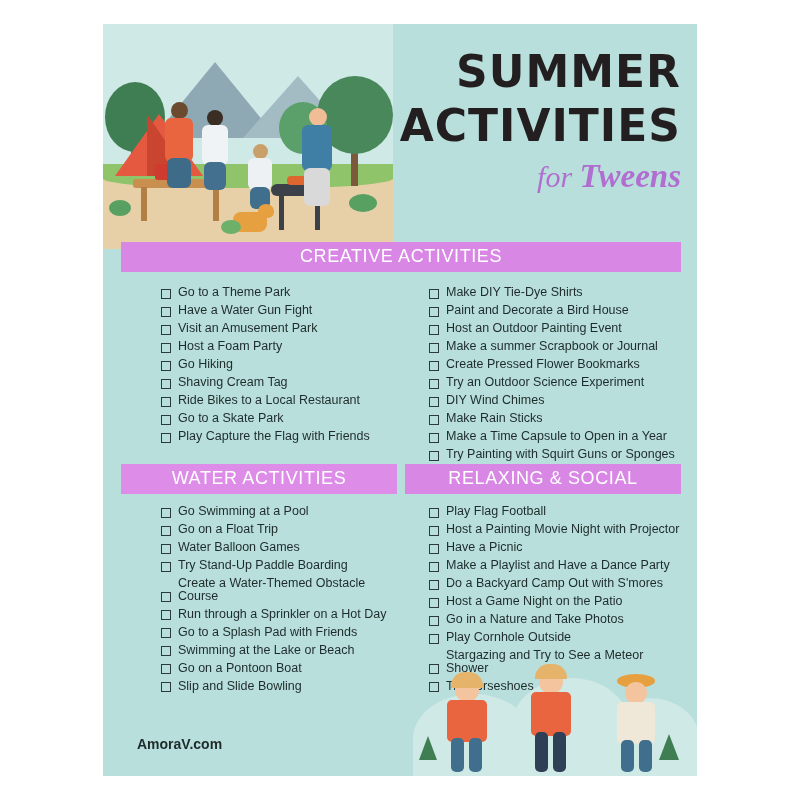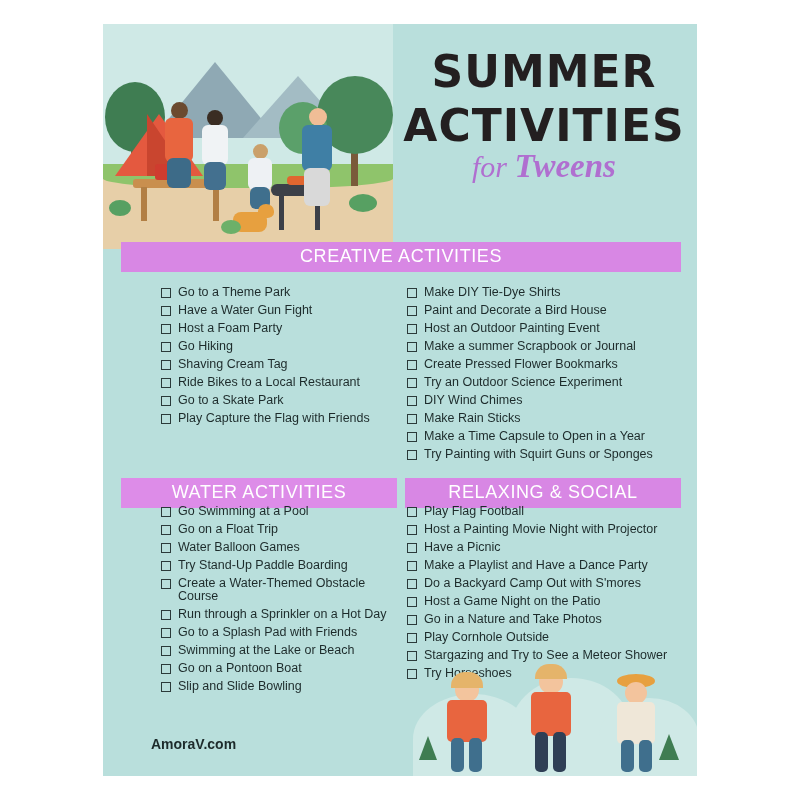--- a/index.html
+++ b/index.html
@@ -41,32 +41,33 @@
   .grill-leg{position:absolute;width:5px;height:36px;background:#3c4048;}
   .person{position:absolute;}
   .p-head{position:absolute;border-radius:50%;background:#f0bd96;}
   .p-body{position:absolute;border-radius:6px;}
   .dog{position:absolute;left:130px;top:188px;width:34px;height:20px;background:#e7a03f;border-radius:8px;}
   .dog-head{position:absolute;left:155px;top:180px;width:16px;height:14px;background:#e7a03f;border-radius:50% 50% 40% 40%;}
   .bush{position:absolute;border-radius:50%;background:#57a062;}
 
   
   .title-wrap{
-    position:absolute;left:295px;top:26px;width:292px;text-align:center;
+    position:absolute;left:286px;top:26px;width:292px;text-align:right;
   }
   .title-line{
     font-family:"DejaVu Sans", sans-serif;
     font-weight:bold;
     font-size:44px;
     letter-spacing:1px;
     color:#231f20;
     line-height:1.0;
   }
   .title-line2{margin-top:10px;}
   .sub{
+    margin-top:10px;
     font-family:"Liberation Serif", serif;
     font-size:30px;
     color:#b06fd0;
     font-style:italic;
   }
   .sub .script{
     font-family:"Liberation Serif", serif;
     font-style:italic;
     font-weight:bold;
     font-size:33px;
@@ -83,43 +84,43 @@
     font-size:18px;
     letter-spacing:.6px;
     padding:4px 0 5px 0;
     font-family:"Liberation Sans", sans-serif;
   }
   .band.pink2{background:#d887e4;}
 
   .cols{position:absolute;left:18px;width:560px;display:flex;gap:8px;}
   .col{flex:1;}
   .item{
-    display:flex;align-items:flex-start;
+    display:flex;align-items:flex-end;
     font-size:12.5px;color:#1d2b2b;
     line-height:1.0;
     margin-bottom:5.5px;
   }
   .box{
     width:8px;height:8px;
     border:1px solid #2b3a3a;
     margin-right:7px;margin-top:2px;
     flex:0 0 auto;background:transparent;
   }
   .col-left .item{margin-left:40px;}
-  .col-right .item{margin-left:2px;}
+  .col-right .item{margin-left:24px;}
 
   
   .bottom-art{position:absolute;left:300px;top:640px;width:294px;height:112px;overflow:hidden;}
   .ba-hill{position:absolute;background:#cfe9e6;border-radius:50% 50% 0 0;}
   .kid{position:absolute;}
   .kid-head{position:absolute;border-radius:50%;background:#f3c49d;}
   .kid-body{position:absolute;border-radius:5px;}
   .hat{position:absolute;background:#e7a03f;border-radius:50%;}
   .footer{
-    position:absolute;left:48px;top:712px;
+    position:absolute;left:34px;top:712px;
     font-size:14px;color:#1d2b2b;font-weight:bold;
     font-family:"Liberation Sans", sans-serif;
   }
 </style>
 </head>
 <body>
 
 <div class="page">
 
   <div class="art">
@@ -194,20 +195,24 @@
       <div class="item">
           <span class="box"></span>
           <span>Go to a Theme Park</span>
         </div>
       <div class="item">
           <span class="box"></span>
           <span>Have a Water Gun Fight</span>
         </div>
       <div class="item">
           <span class="box"></span>
+          <span>Visit an Amusement Park</span>
+        </div>
+      <div class="item">
+          <span class="box"></span>
           <span>Host a Foam Party</span>
         </div>
       <div class="item">
           <span class="box"></span>
           <span>Go Hiking</span>
         </div>
       <div class="item">
           <span class="box"></span>
           <span>Shaving Cream Tag</span>
         </div>
@@ -261,21 +266,21 @@
           <span class="box"></span>
           <span>Make a Time Capsule to Open in a Year</span>
         </div>
       <div class="item">
           <span class="box"></span>
           <span>Try Painting with Squirt Guns or Sponges</span>
         </div>
     </div>
   </div>
 
-  <div class="band-row" style="top:454px;">
+  <div class="band-row" style="top:440px;">
     <div class="band">WATER ACTIVITIES</div>
     <div class="band pink2">RELAXING &amp; SOCIAL</div>
   </div>
 
   <div class="cols" style="top:481px;">
     <div class="col col-left">
       <div class="item">
           <span class="box"></span>
           <span>Go Swimming at a Pool</span>
         </div>

